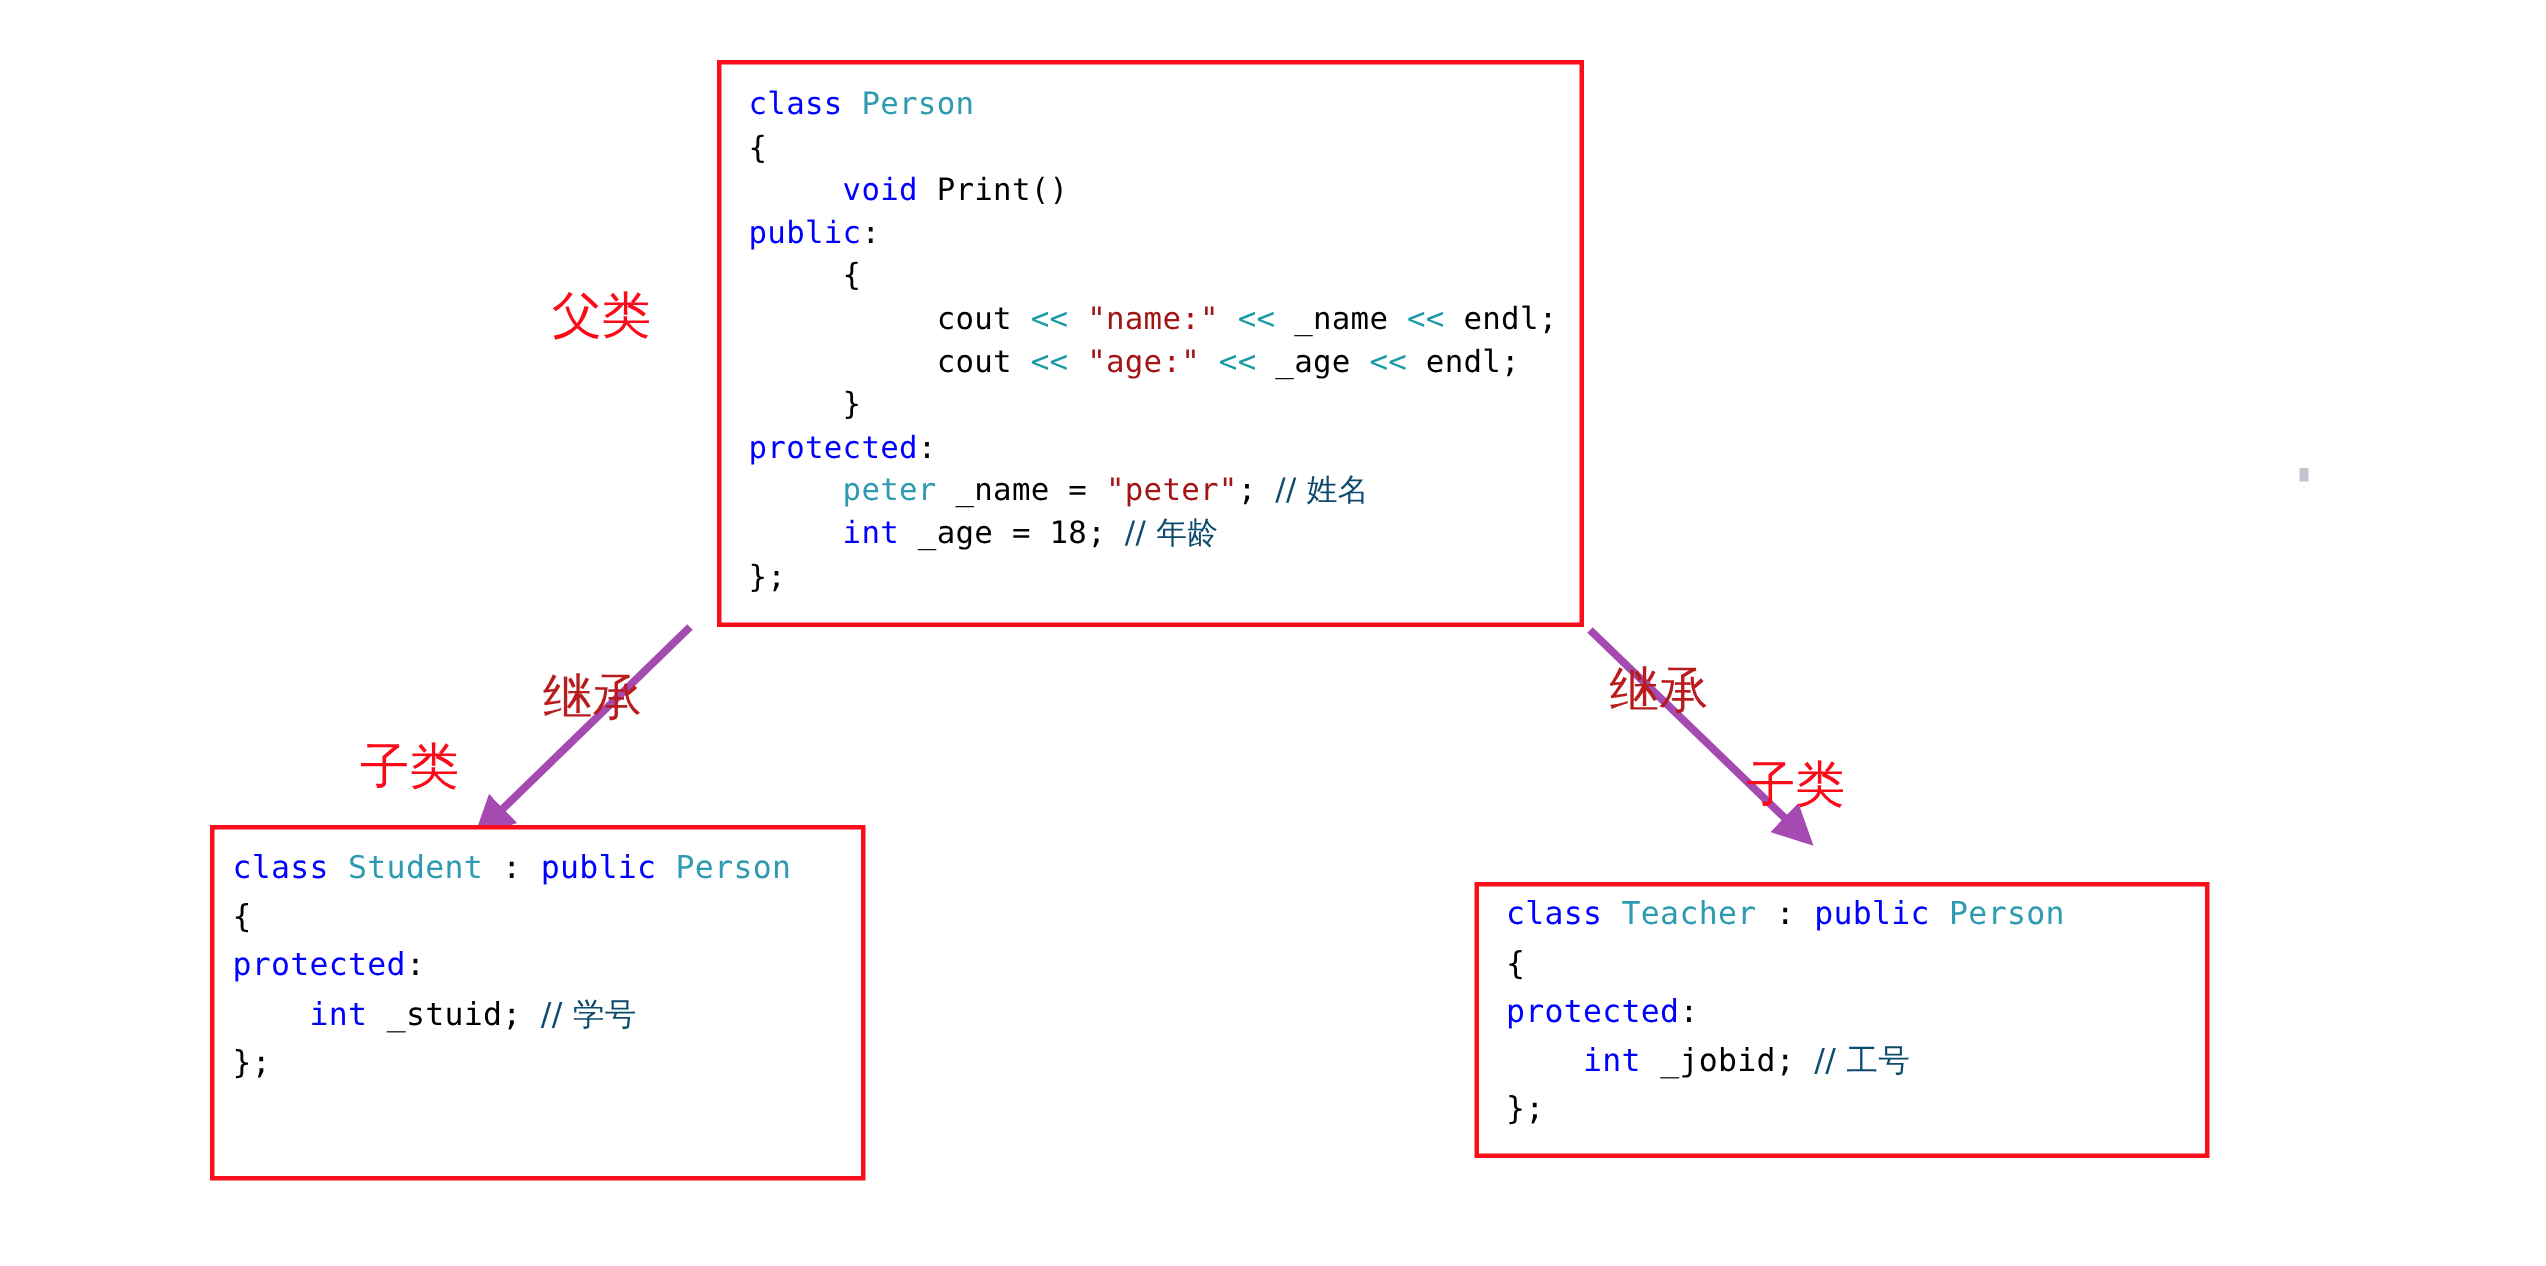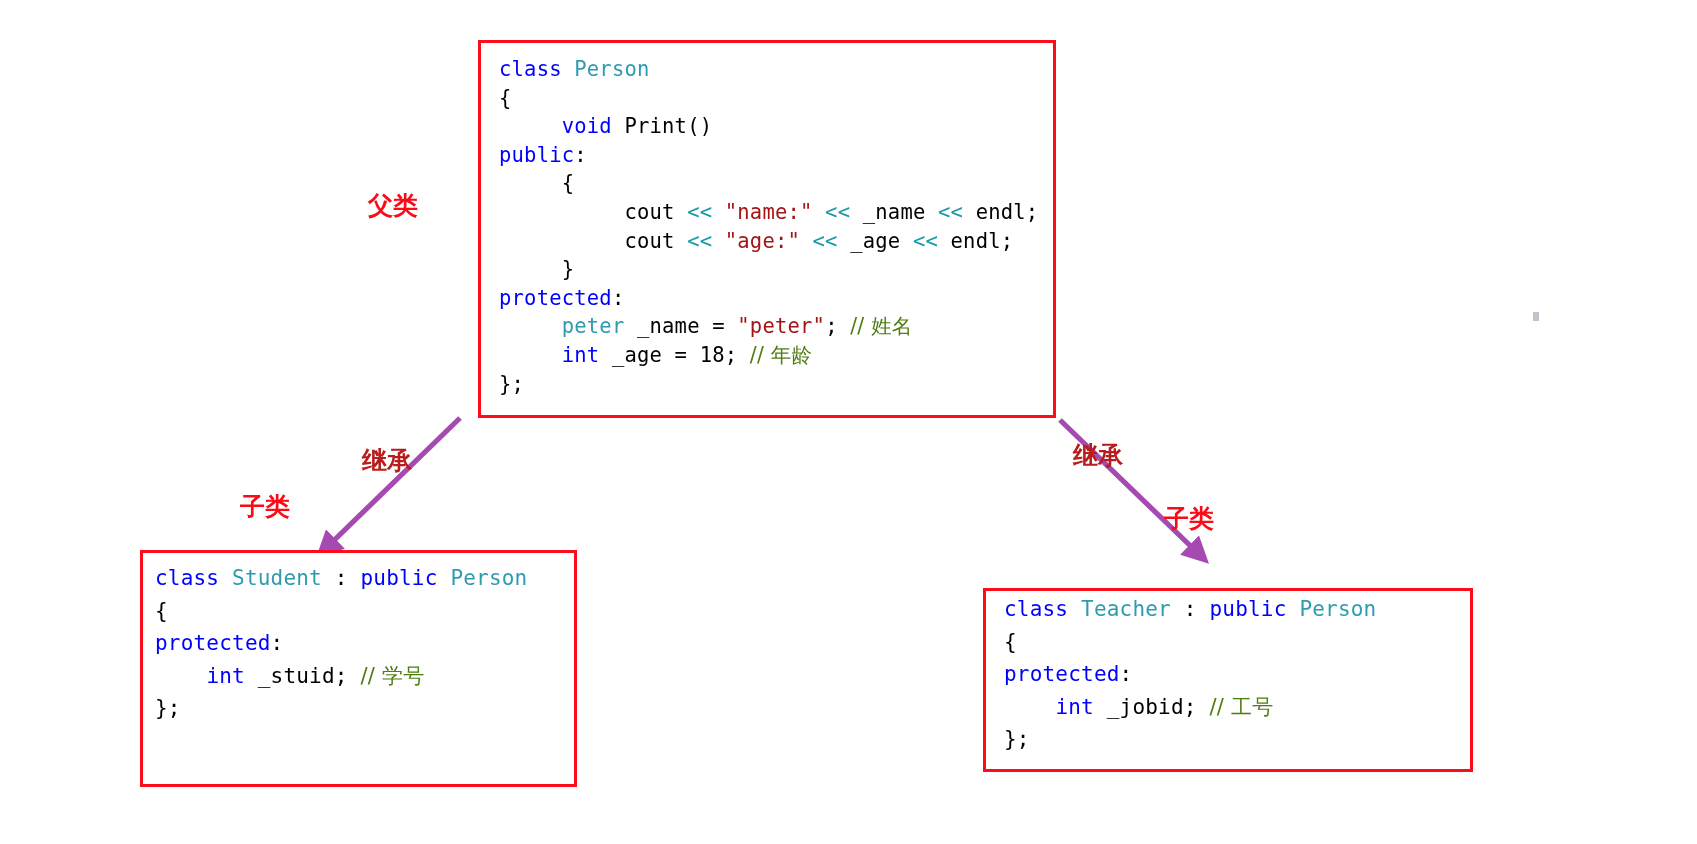--- a/index.html
+++ b/index.html
@@ -51,32 +51,31 @@
     color: #000000;
   }
   #box-student .code-line,
   #box-teacher .code-line {
     font-size: 21px;
     line-height: 32.5px;
   }
   .kw   { color: #0000ff; }
   .type { color: #2e9bb0; }
   .str  { color: #a31515; }
-  .cmt  { color: #4d7c0f; text-align: right; }
+  .cmt  { color: #0c4a6e; text-align: right; }
   .op   { color: #1a9aa8; }
   .pl   { color: #000000; }
   .cjk  { font-family: "DejaVu Sans", "Liberation Sans", sans-serif; }
 
   .label {
     position: absolute;
     white-space: nowrap;
     font-family: "DejaVu Sans", "Liberation Sans", sans-serif;
-    font-size: 25px;
+    font-size: 33px;
     line-height: 1;
-    font-weight: bold;
   }
   .label-red { color: #fb0a18; }
   .label-purple { color: #b91c1c; }
 
   #label-parent  { left: 368px; top: 193px; }
   #label-child-left  { left: 240px; top: 494px; }
   #label-child-right { left: 1164px; top: 506px; }
   #label-inherit-left  { left: 362px; top: 448px; }
   #label-inherit-right { left: 1073px; top: 443px; }
 

